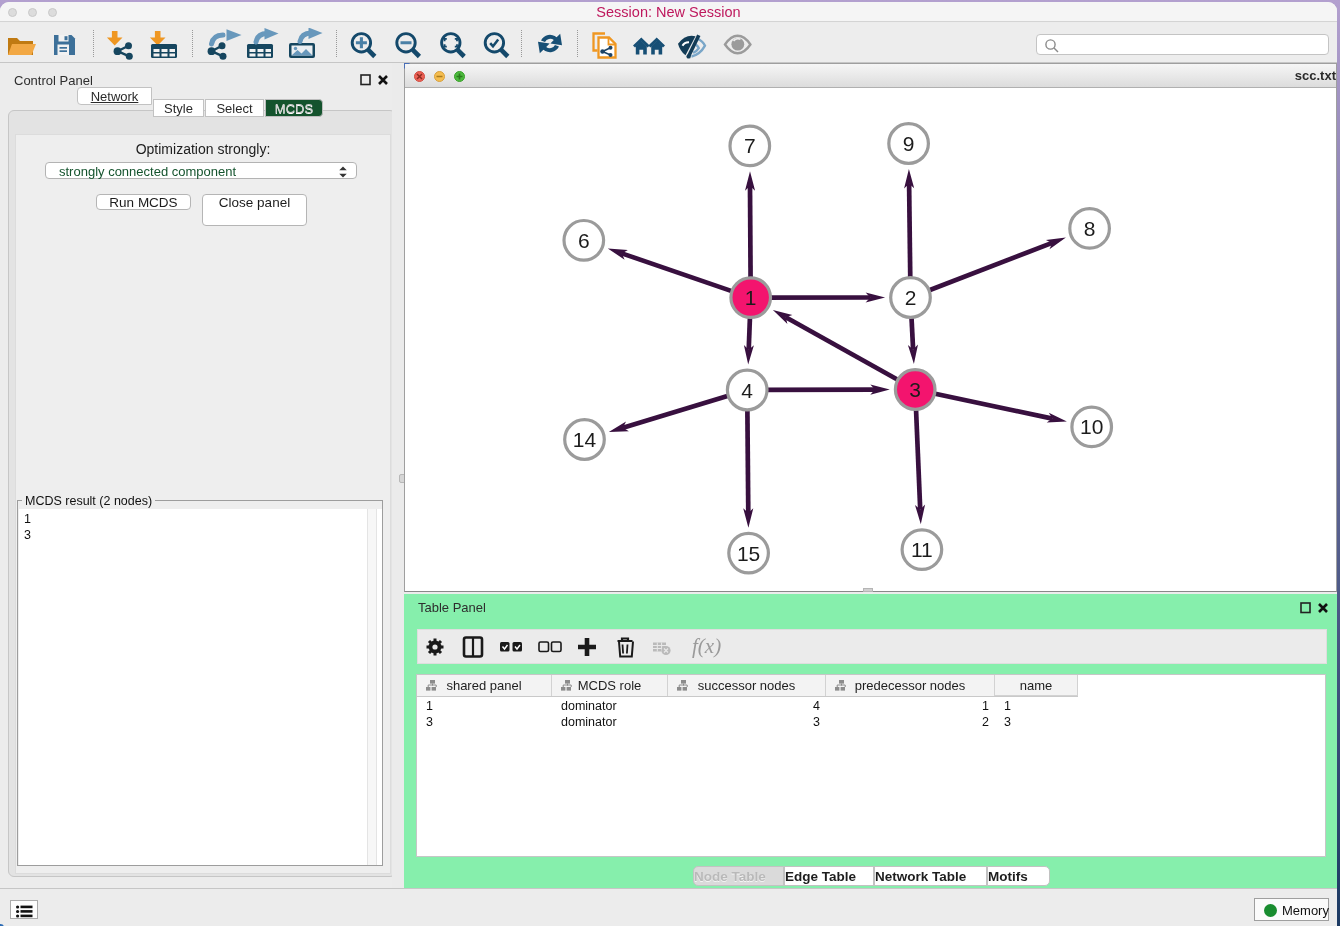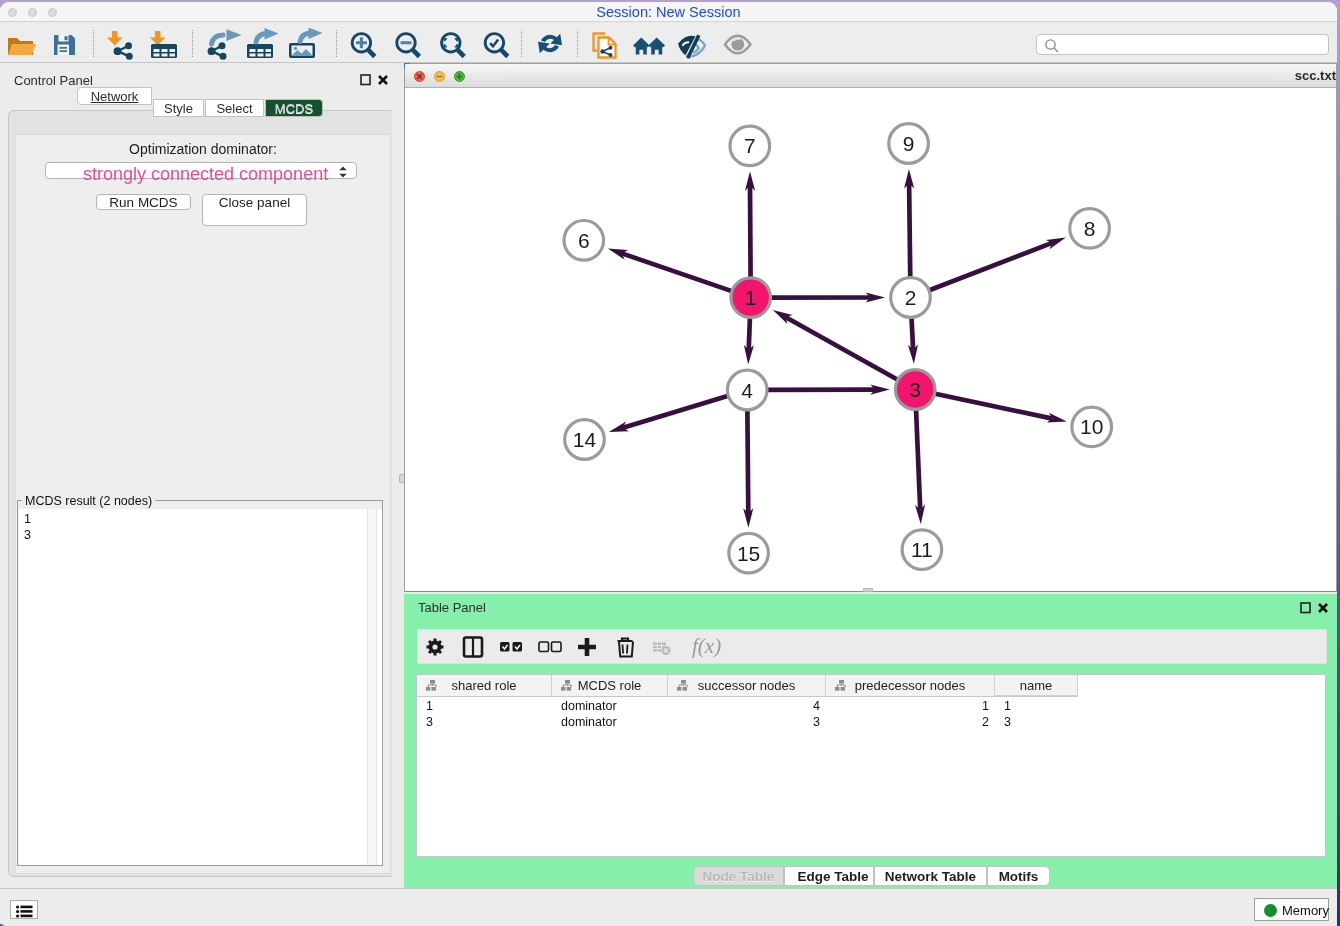--- a/index.html
+++ b/index.html
@@ -2,41 +2,41 @@
 <html><head>
 <meta charset="utf-8">
 <style>
 * { margin:0; padding:0; box-sizing:border-box; }
 html,body { width:1340px; height:926px; overflow:hidden; }
 body { font-family:"Liberation Sans", sans-serif; background:linear-gradient(#b3a0cf,#6f6fa0 40%,#1c3a63); position:relative; }
 .abs { position:absolute; }
 .win { position:absolute; left:0; top:2px; width:1337px; height:924px; background:#ececec; border-radius:9px 9px 0 0; overflow:hidden; }
 .titlebar { position:absolute; left:0; top:0; width:100%; height:20px; background:#f5f5f5; border-bottom:1px solid #d4d4d4; }
 .tl { position:absolute; top:6px; width:9px; height:9px; border-radius:50%; background:#dcdcdc; border:1px solid #c9c9c9; }
-.apptitle { position:absolute; top:2px; left:0; width:100%; text-align:center; font-size:14.5px; color:#1d4ed8; }
+.apptitle { position:absolute; top:2px; left:0; width:100%; text-align:center; font-size:14.5px; color:#be185d; }
 .toolbar { position:absolute; left:0; top:21px; width:100%; height:40px; background:#ededed; border-bottom:1px solid #c6c6c6; }
 .tsep { position:absolute; top:7px; height:27px; width:0; border-left:1px dotted #999; }
 .searchbox { position:absolute; left:1036px; top:11px; width:293px; height:21px; background:#fff; border:1px solid #c4c4c4; border-radius:4px; }
 
 .cpanel { position:absolute; left:0; top:61px; width:392px; height:825px; background:#ececec; }
 .cphead { position:absolute; left:14px; top:10px; font-size:13px; color:#2e2e2e; }
 .tab { position:absolute; top:0; height:18px; border:1px solid #c2c2c2; background:#fff; color:#2b2b2b; font-size:13px; text-align:center; line-height:17px; }
 .cpbody { position:absolute; left:8px; top:47px; width:388px; height:767px; background:#e3e3e3; border:1px solid #c6c6c6; border-radius:6px; }
 .cpinner { position:absolute; left:6px; top:23px; width:376px; height:740px; background:#eeeeee; border:1px solid #dcdcdc; }
 .btn { position:absolute; background:#fff; border:1px solid #b5b5b5; border-radius:4px; font-size:13.5px; color:#1c1c1c; text-align:center; }
 
 .netframe { position:absolute; left:404px; top:61px; width:933px; height:529px; border:1px solid #9f9f9f; border-bottom:1px solid #888; background:#fff; }
 .nettitle { position:absolute; left:0; top:0; width:100%; height:24px; background:linear-gradient(#f6f6f6,#dcdcdc); border-bottom:1px solid #b0b0b0; }
 .mbtn { position:absolute; top:6.5px; width:11px; height:11px; border-radius:50%; }
 .netcanvas { position:absolute; left:0; top:25px; width:931px; height:502px; background:#fff; }
 
 .tpanel { position:absolute; left:404px; top:592px; width:933px; height:296px; background:#86efac; }
 .th { position:absolute; top:0; height:21px; background:#f3f3f3; border-right:1px solid #d2d2d2; font-size:13px; color:#1e1e1e; text-align:center; line-height:21px; }
 .trow { position:absolute; font-size:12.5px; color:#111; }
-.btab { position:absolute; top:0; height:20px; background:#fff; border:1px solid #c2c2c2; color:#1e1e1e; font-size:13.5px; font-weight:700; text-align:center; line-height:19px; }
+.btab { position:absolute; top:0; height:20px; background:#fff; border:1px solid #c2c2c2; color:#1e1e1e; font-size:13.5px; font-weight:700; line-height:19px; }
 
 .statusbar { position:absolute; left:0; top:886px; width:100%; height:38px; background:#ececec; border-top:1px solid #c6c6c6; }
 </style>
 </head>
 <body>
 <div class="win">
 
 <div class="titlebar">
   <div class="tl" style="left:8px"></div>
   <div class="tl" style="left:28px"></div>
@@ -172,23 +172,23 @@
 
 <div class="cpanel">
   <div class="cphead">Control Panel</div>
   <svg class="abs" style="left:360px;top:11px" width="30" height="12" viewBox="0 0 30 12">
     <rect x="1" y="1" width="9" height="9.5" fill="none" stroke="#222" stroke-width="1.6"></rect>
     <path d="M19 2 l8 8 M27 2 l-8 8" stroke="#111" stroke-width="2.6"></path>
   </svg>
   <div class="cpbody">
     <div class="cpinner"></div>
 
-    <div class="abs" style="left:0;top:30px;width:388px;text-align:center;font-size:14px;color:#1d1d1d;">Optimization dominator:</div>
+    <div class="abs" style="left:0;top:30px;width:388px;text-align:center;font-size:14px;color:#1d1d1d;">Optimization strongly:</div>
     <div class="abs" style="left:36px;top:51px;width:312px;height:17px;background:#fff;border:1px solid #b3b3b3;border-radius:4px;">
-      <div class="abs" style="left:13px;top:1px;font-size:18px;color:#ec4899;margin-left:24px;">strongly connected component</div>
+      <div class="abs" style="left:13px;top:1px;font-size:13px;color:#14532d;">strongly connected component</div>
       <svg class="abs" style="right:7px;top:1.5px" width="12" height="14" viewBox="0 0 12 15">
         <path d="M2 5.5 L6 1.5 L10 5.5 z M2 9.5 L6 13.5 L10 9.5 z" fill="#333"></path>
       </svg>
     </div>
     <div class="btn" style="left:87px;top:83px;width:95px;height:16px;line-height:15px;">Run MCDS</div>
     <div class="btn" style="left:193px;top:83px;width:105px;height:32px;line-height:15px;">Close panel</div>
 
     <div class="abs" style="left:8px;top:389px;width:366px;height:366px;border:1px solid #9d9d9d;">
       <div class="abs" style="left:1px;top:8px;width:363px;height:356px;background:#fff;">
         <div class="abs" style="left:5px;top:2px;font-size:12.5px;color:#111;line-height:16px;">1<br>3</div>
@@ -327,21 +327,21 @@
       <circle cx="242" cy="16.5" r="4.6" fill="#8a8a8a"></circle>
       <path d="M240 14.5 l4 4 M244 14.5 l-4 4" stroke="#e9e9e9" stroke-width="1.2"></path>
     </g>
 
     <text x="268" y="19" font-family="Liberation Serif, serif" font-style="italic" font-size="21" fill="#9a9a9a">f(x)</text>
   </svg>
 
   <div class="abs" style="left:12px;top:80px;width:910px;height:183px;background:#fff;border:1px solid #c6c6c6;">
 
     <div class="abs" style="left:0;top:0;width:661px;height:21px;background:#f2f2f2;"></div>
-    <div class="th" style="left:0;width:135px;">shared role</div>
+    <div class="th" style="left:0;width:135px;">shared panel</div>
     <div class="th" style="left:135px;width:116px;">MCDS role</div>
     <div class="th" style="left:251px;width:158px;">successor nodes</div>
     <div class="th" style="left:409px;width:169px;">predecessor nodes</div>
     <div class="th" style="left:578px;width:83px;border-bottom:1px solid #d2d2d2;">name</div>
     <div class="abs" style="left:0;top:21px;width:661px;height:0;border-top:1px solid #c9c9c9;"></div>
 
     <svg class="abs" style="left:9px;top:5px" width="420" height="12" viewBox="0 0 420 12">
       <g fill="#8c8c8c">
         <g id="ti">
               <rect x="4" y="0" width="5" height="3.6"></rect>
@@ -361,21 +361,21 @@
     <div class="trow" style="left:409px;top:24px;width:163px;text-align:right;">1</div>
     <div class="trow" style="left:587px;top:24px;">1</div>
     <div class="trow" style="left:9px;top:40px;">3</div>
     <div class="trow" style="left:144px;top:40px;">dominator</div>
     <div class="trow" style="left:251px;top:40px;width:152px;text-align:right;">3</div>
     <div class="trow" style="left:409px;top:40px;width:163px;text-align:right;">2</div>
     <div class="trow" style="left:587px;top:40px;">3</div>
   </div>
 
   <div class="btab" style="left:289px;top:272px;width:91px;background:#dadada;color:#b9b9b9;border-radius:5px 0 0 5px;text-shadow:0 1px 0 #f5f5f5;">Node Table</div>
-  <div class="btab" style="left:380px;top:272px;width:90px;padding-left:8px;">Edge Table</div>
+  <div class="btab" style="left:380px;top:272px;width:90px;">Edge Table</div>
   <div class="btab" style="left:470px;top:272px;width:113px;">Network Table</div>
   <div class="btab" style="left:583px;top:272px;width:63px;border-radius:0 5px 5px 0;">Motifs</div>
 </div>
 
 <div class="statusbar">
   <div class="abs" style="left:-3px;top:35px;width:7px;height:7px;border-radius:50%;background:#2d6cb5;"></div>
   <div class="abs" style="left:10px;top:11px;width:28px;height:19px;background:#fdfdfd;border:1px solid #ababab;">
     <svg class="abs" style="left:5px;top:3.5px" width="17" height="13" viewBox="0 0 17 13">
       <g fill="#111">
             <circle cx="1.6" cy="2" r="1.6"></circle>

